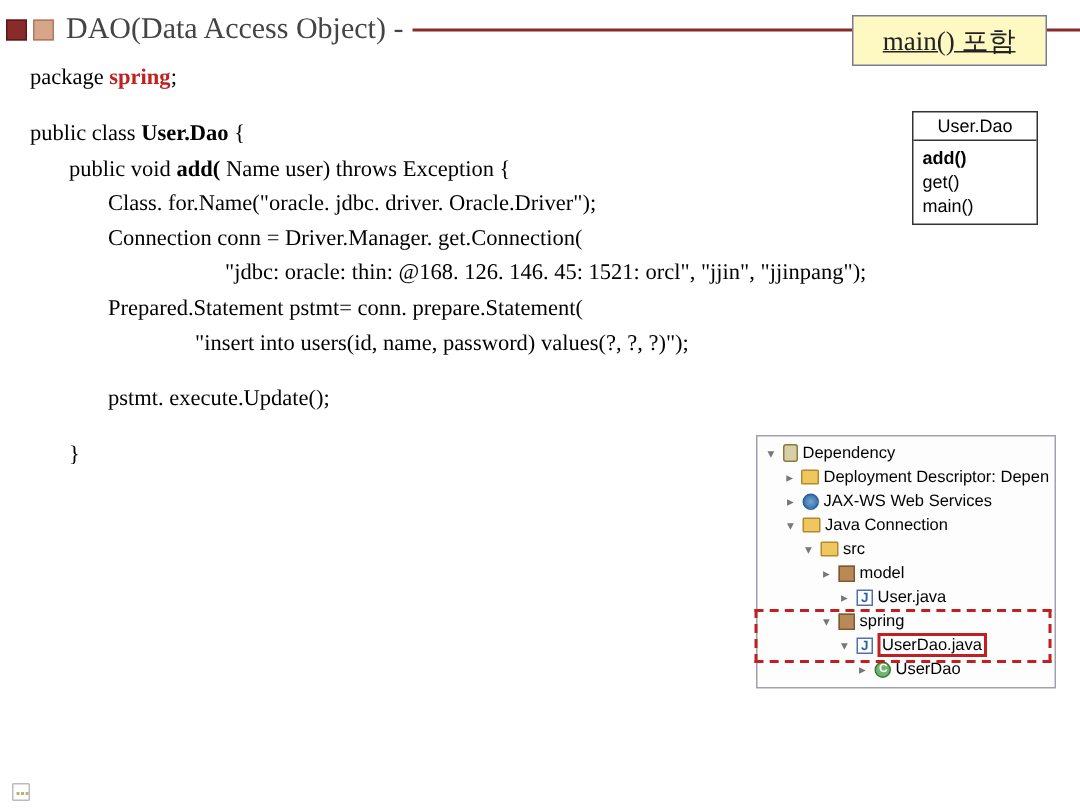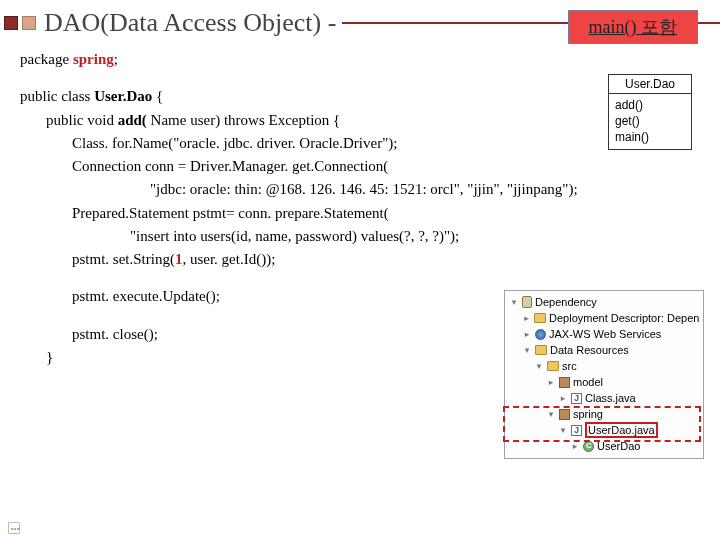--- a/index.html
+++ b/index.html
@@ -22,36 +22,36 @@
     width: 14px; height: 14px;
     background: #8a2b2b;
     margin-left: 4px;
     border: 1px solid #5a1a1a;
   }
   .title-sq.light {
     background: #d7a68a;
     border: 1px solid #b07a5c;
   }
   .title-text {
-    font-size: 26px;
+    font-size: 20px;
     color: #444;
     margin-left: 8px;
     font-family: "Times New Roman", serif;
   }
   .title-rule {
     flex: 1;
     height: 2px;
     background: #8a2b2b;
     margin-left: 6px;
   }
   .main-box {
     position: absolute;
     top: 10px; right: 22px;
     border: 1px solid #7a7a9a;
-    background: #ef4444;
+    background: #fef9c3;
     padding: 4px 20px;
     font-size: 18px;
     color: #222;
     text-decoration: underline;
   }
   .content {
     padding: 6px 31px 0 20px;
     line-height: 1.55;
   }
   .kw-spring { color: #c02020; font-weight: bold; }
@@ -74,21 +74,21 @@
   }
   .class-box .hd {
     text-align: center;
     padding: 2px 0;
     border-bottom: 1px solid #333;
   }
   .class-box .bd {
     padding: 3px 6px;
     line-height: 1.35;
   }
-  .class-box .bd .add { font-weight: normal; }
+  .class-box .bd .add { font-weight: bold; }
 
   .tree {
     position: absolute;
     top: 290px; right: 16px;
     width: 200px;
     border: 1px solid #a0a0b0;
     background: #fdfdfd;
     font-family: "Segoe UI", Tahoma, sans-serif;
     font-size: 11px;
     padding: 3px 4px 4px 4px;
@@ -166,25 +166,23 @@
     <span>public class </span><span class="kw-userdao">User.Dao</span><span> {</span>
   </div>
   <span class="indent1">
     <span>public void </span><span class="kw-add">add(</span><span> Name user)  throws  Exception {</span>
   </span>
   <span class="indent2">Class. for.Name("oracle. jdbc. driver. Oracle.Driver");</span>
   <span class="indent2">Connection conn = Driver.Manager. get.Connection(</span>
   <span class="indent3">"jdbc: oracle: thin: @168. 126. 146. 45: 1521: orcl", "jjin", "jjinpang");</span>
   <span class="indent2">Prepared.Statement pstmt= conn. prepare.Statement(</span>
   <span class="indent3b">"insert into users(id, name, password) values(?, ?, ?)");</span>
-  <span class="indent2"><span>pstmt. set.String(</span><span class="num">1</span><span>, user. get.Id());</span></span>
   <div style="height:14px"></div>
   <span class="indent2">pstmt. execute.Update();</span>
   <div style="height:14px"></div>
-  <span class="indent2">pstmt. close();</span>
   <span class="indent1">}</span>
 </div>
 
 <div class="tree">
   <div class="tree-wrap">
     <div class="row">
         <span class="tw">▾</span>
         <span class="ico-jar"></span>
         <span>Dependency</span>
       </div>
@@ -197,39 +195,39 @@
     <div class="row">
         <span class="sp" style="width:10px"></span>
         <span class="tw">▸</span>
         <span class="ico-world"></span>
         <span>JAX-WS Web Services</span>
       </div>
     <div class="row">
         <span class="sp" style="width:10px"></span>
         <span class="tw">▾</span>
         <span class="ico-folder"></span>
-        <span>Data Resources</span>
+        <span>Java Connection</span>
       </div>
     <div class="row">
         <span class="sp" style="width:22px"></span>
         <span class="tw">▾</span>
         <span class="ico-folder"></span>
         <span>src</span>
       </div>
     <div class="row">
         <span class="sp" style="width:34px"></span>
         <span class="tw">▸</span>
         <span class="ico-pkg"></span>
         <span>model</span>
       </div>
     <div class="row">
         <span class="sp" style="width:46px"></span>
         <span class="tw">▸</span>
         <span class="ico-java"></span>
-        <span>Class.java</span>
+        <span>User.java</span>
       </div>
     <div class="row">
         <span class="sp" style="width:34px"></span>
         <span class="tw">▾</span>
         <span class="ico-pkg"></span>
         <span>spring</span>
       </div>
     <div class="row">
         <span class="sp" style="width:46px"></span>
         <span class="tw">▾</span>

